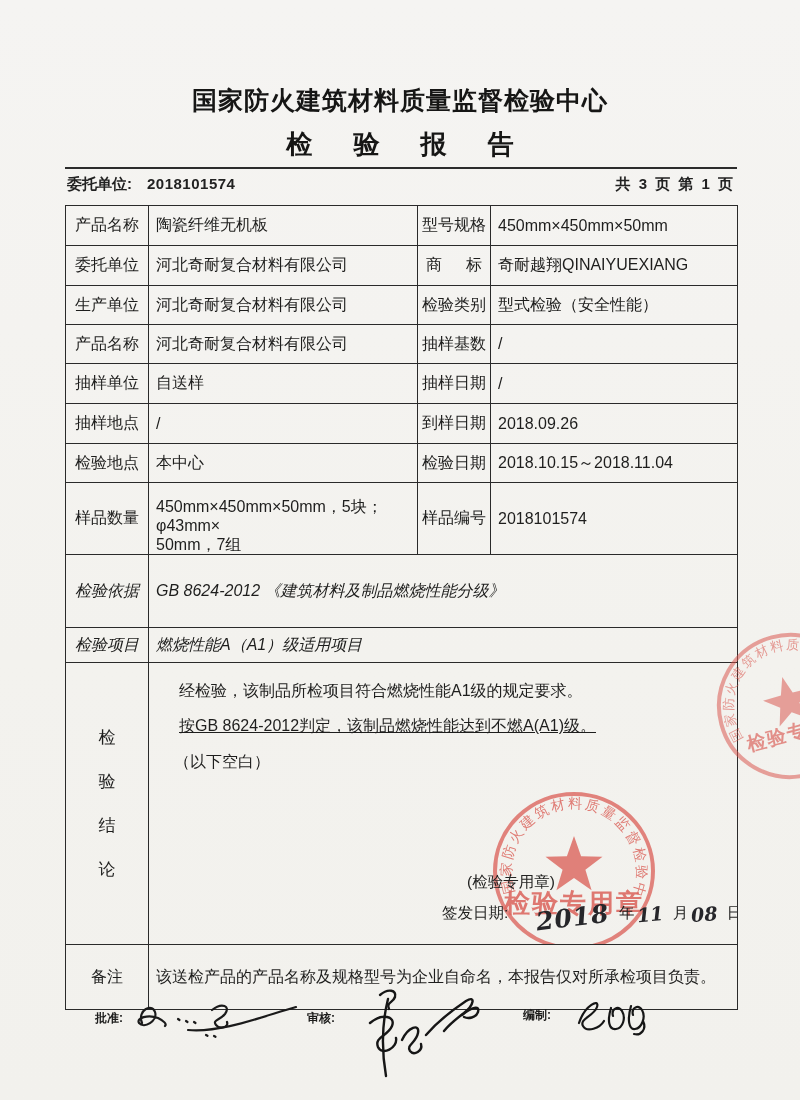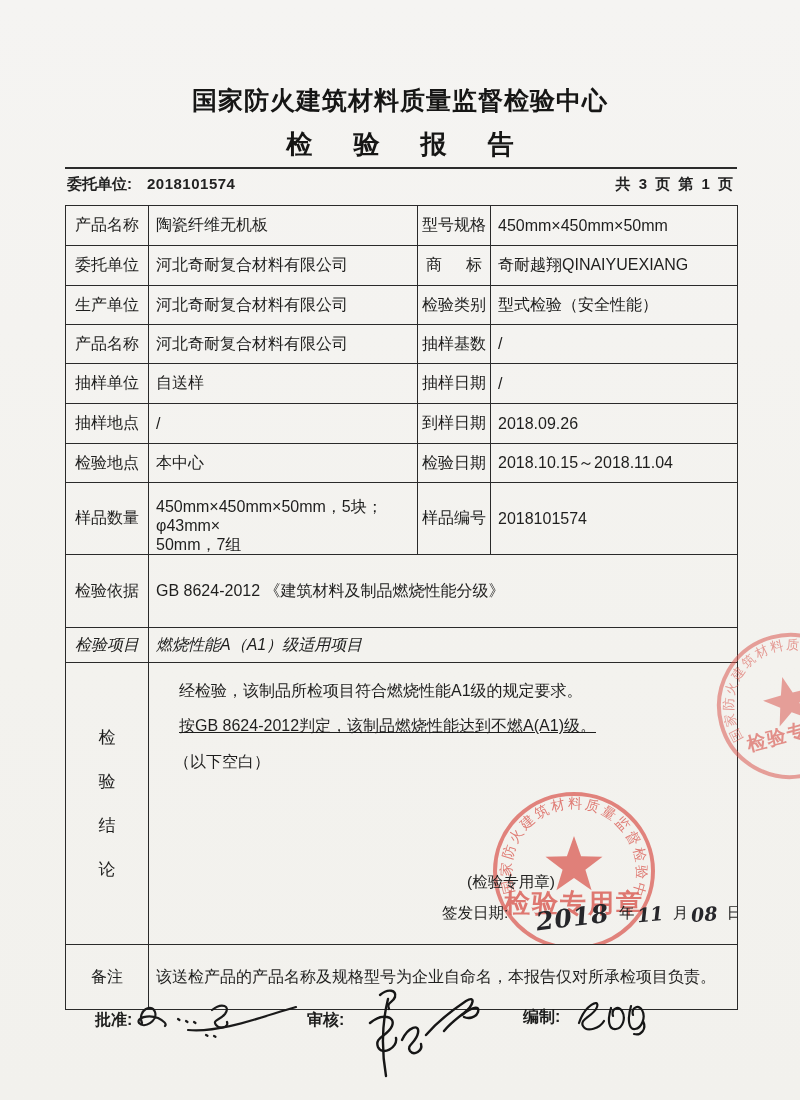--- a/index.html
+++ b/index.html
@@ -31,21 +31,21 @@
   table.rpt{
     position:absolute;left:65px;top:205px;width:672px;
     border-collapse:collapse;table-layout:fixed;
   }
   table.rpt td{
     border:1.8px solid #2a2a2a;font-size:16px;color:#1e1e1d;
     overflow:hidden;
   }
   td.lab{text-align:center;padding:0 2px;}
   td.val{padding:0 7px;text-align:left;}
-  tr.h40{height:40px;} tr.h39{height:39px;} tr.h73{height:73px;} tr.h35{height:35px;font-style:italic;}
+  tr.h40{height:40px;} tr.h39{height:39px;} tr.h73{height:73px;font-style:italic;} tr.h35{height:35px;font-style:italic;}
   tr.hcl{height:282px;} tr.hbk{height:65px;}
   td.jlab{padding:0 8px;}
   td.jlab .jwrap{display:flex;justify-content:space-between;}
   td.two{line-height:19px;padding-top:14px;font-size:15.5px;}
   .ul{}
   
   td.vlab{vertical-align:middle;}
   .vstack{display:flex;flex-direction:column;align-items:center;gap:21px;font-size:17px;}
   td.concl{position:relative;vertical-align:top;padding:0;}
   .para{position:absolute;font-size:16px;white-space:nowrap;color:#1e1e1d;}
@@ -59,21 +59,21 @@
   .hand{font-family:"DejaVu Serif","Liberation Serif",serif;font-style:italic;font-weight:bold;color:#26262a;display:inline-block;}
   .hy{font-size:25px;margin-left:28px;transform:rotate(-7deg);letter-spacing:1px;}
   .hm{font-size:19px;margin-left:3px;transform:rotate(-5deg);}
   .hd{font-size:19px;margin-left:3px;transform:rotate(-4deg);}
   
   .seal{position:absolute;left:336px;top:121px;z-index:5;opacity:.88;}
   .seal-ring{letter-spacing:2.4px;}
   .edge-seal{position:absolute;left:702px;top:618px;z-index:5;opacity:.62;}
   .edge-seal .seal-ring{letter-spacing:2px;}
   
-  .flabel{position:absolute;font-size:16px;font-weight:bold;color:#1d1d1c;}
+  .flabel{position:absolute;font-size:12px;font-weight:bold;color:#1d1d1c;}
   .fl-approve{left:95px;top:1010px;}
   .fl-review{left:307px;top:1010px;}
   .fl-prepare{left:523px;top:1007px;}
   .sig{position:absolute;z-index:4;}
   .sig-approve{left:126px;top:997px;}
   .sig-review{left:350px;top:985px;}
   .sig-prepare{left:567px;top:993px;}
 </style>
 </head>
 <body>

